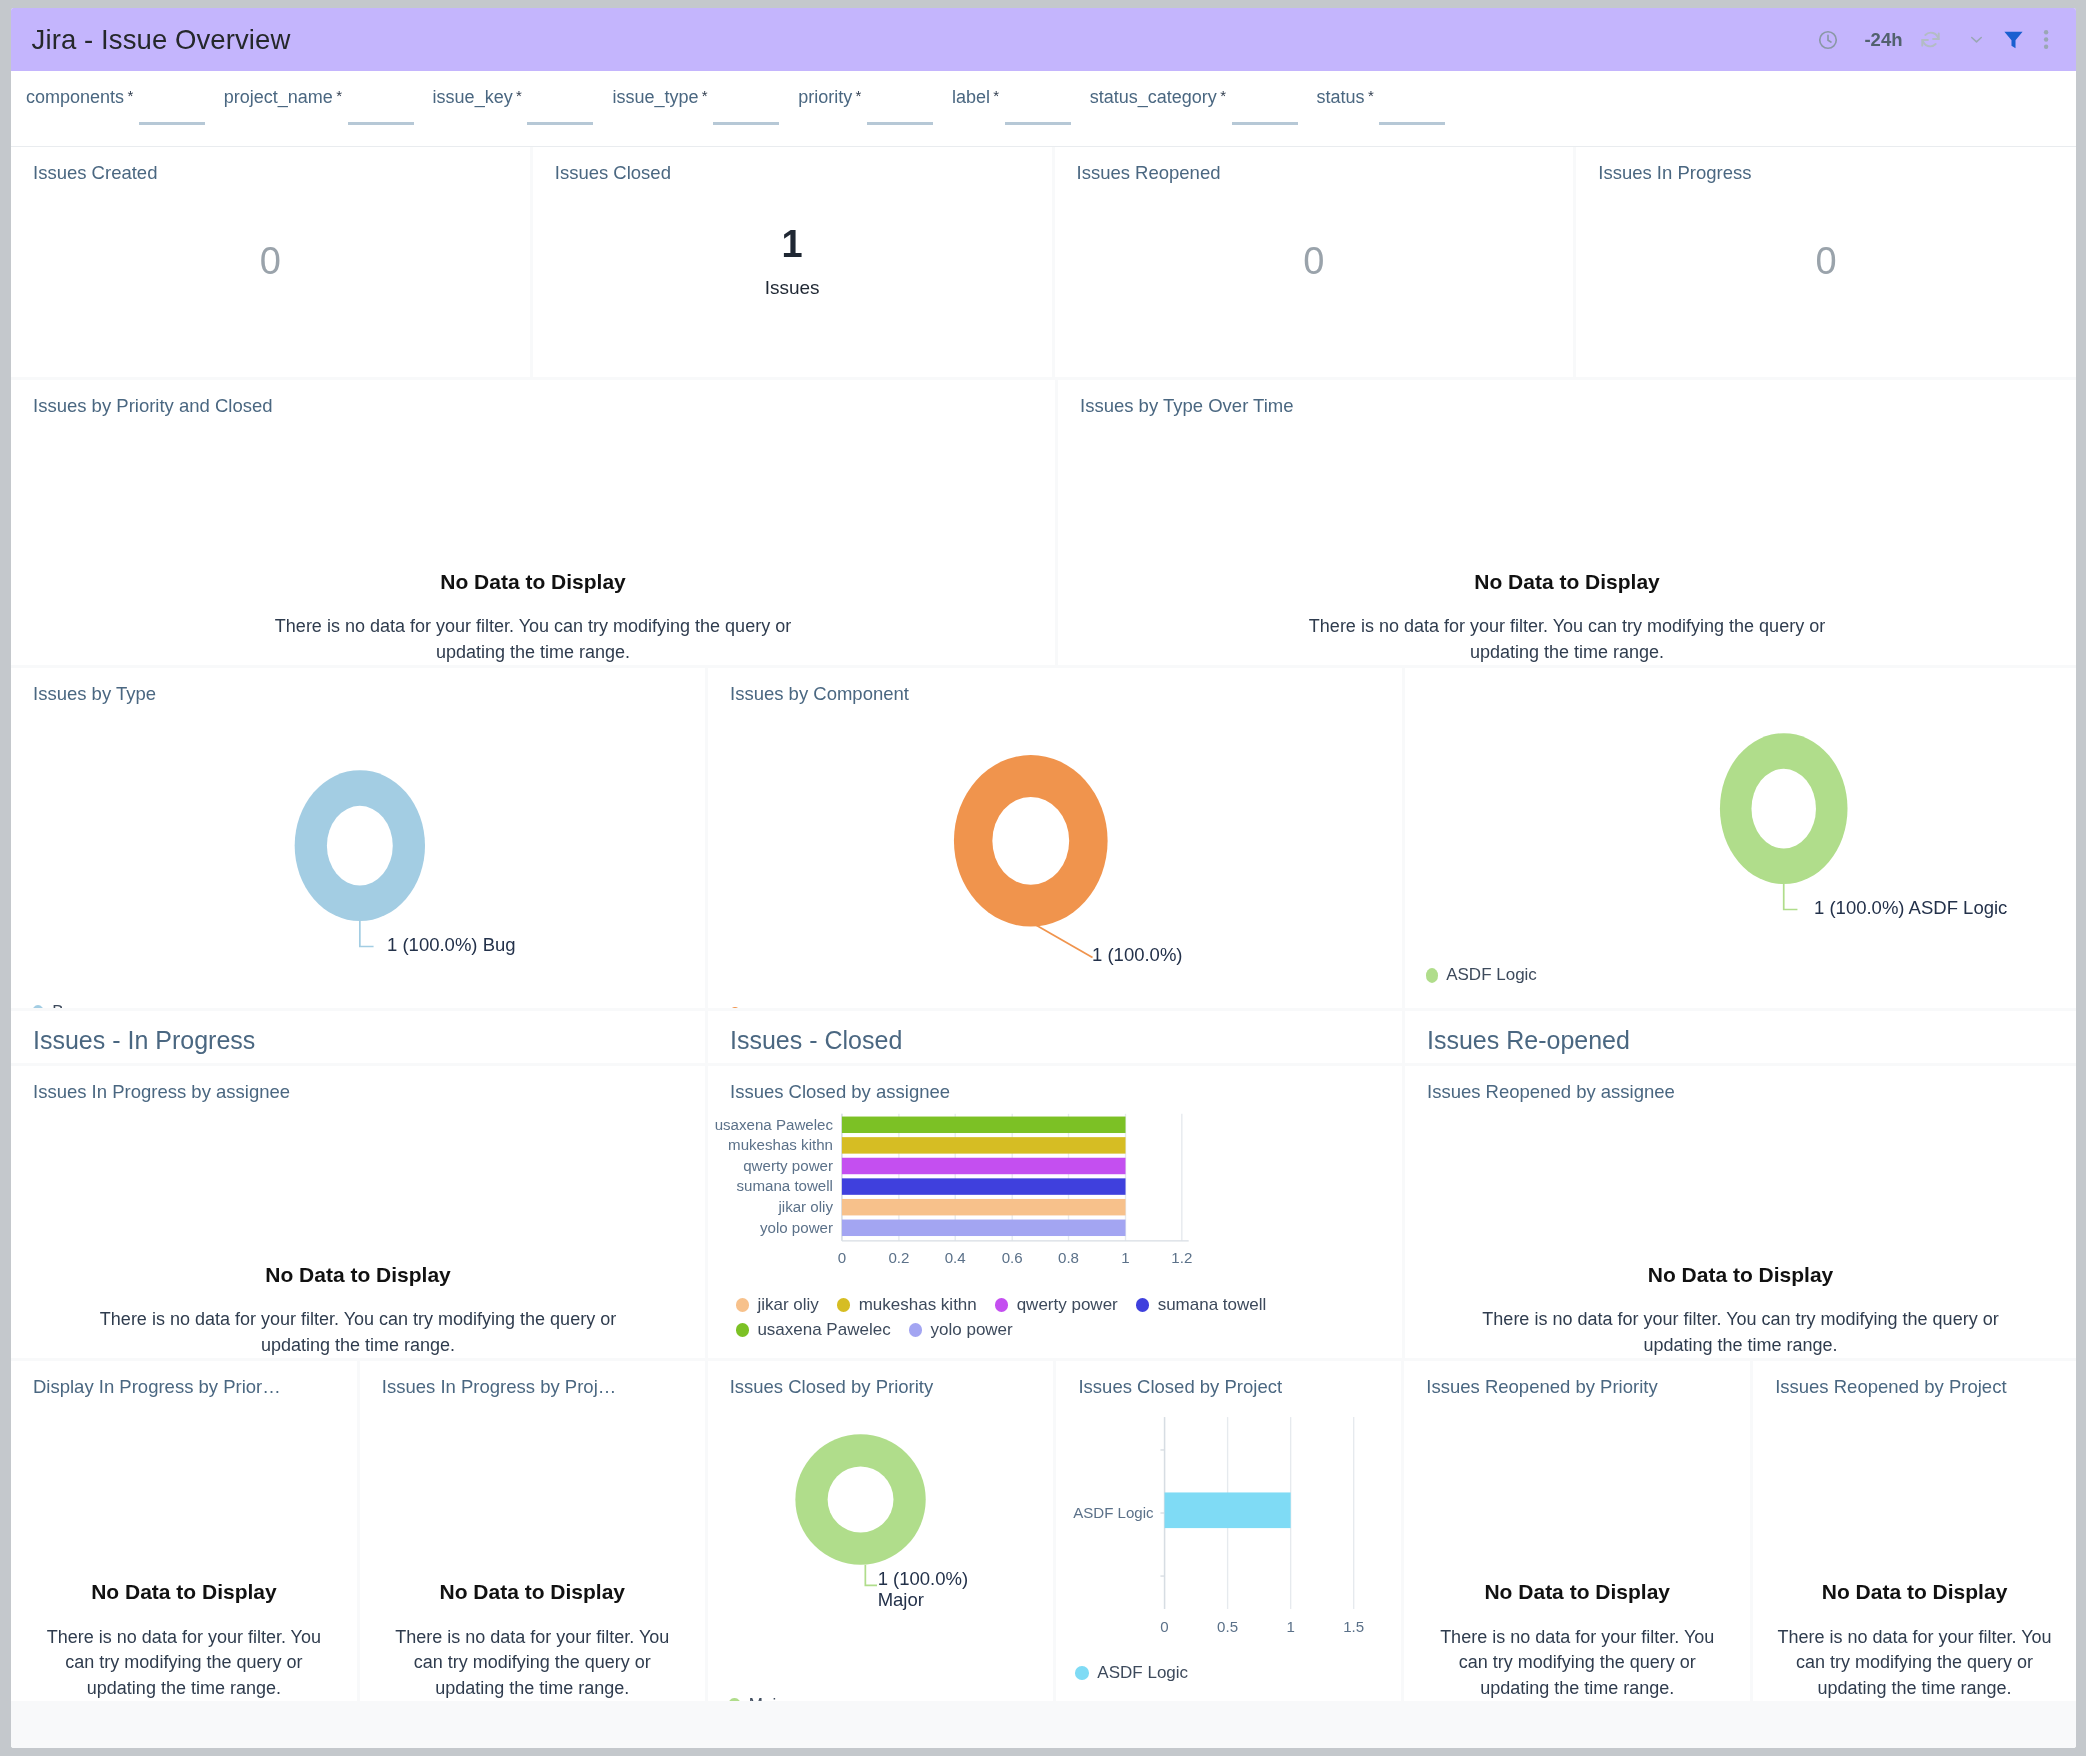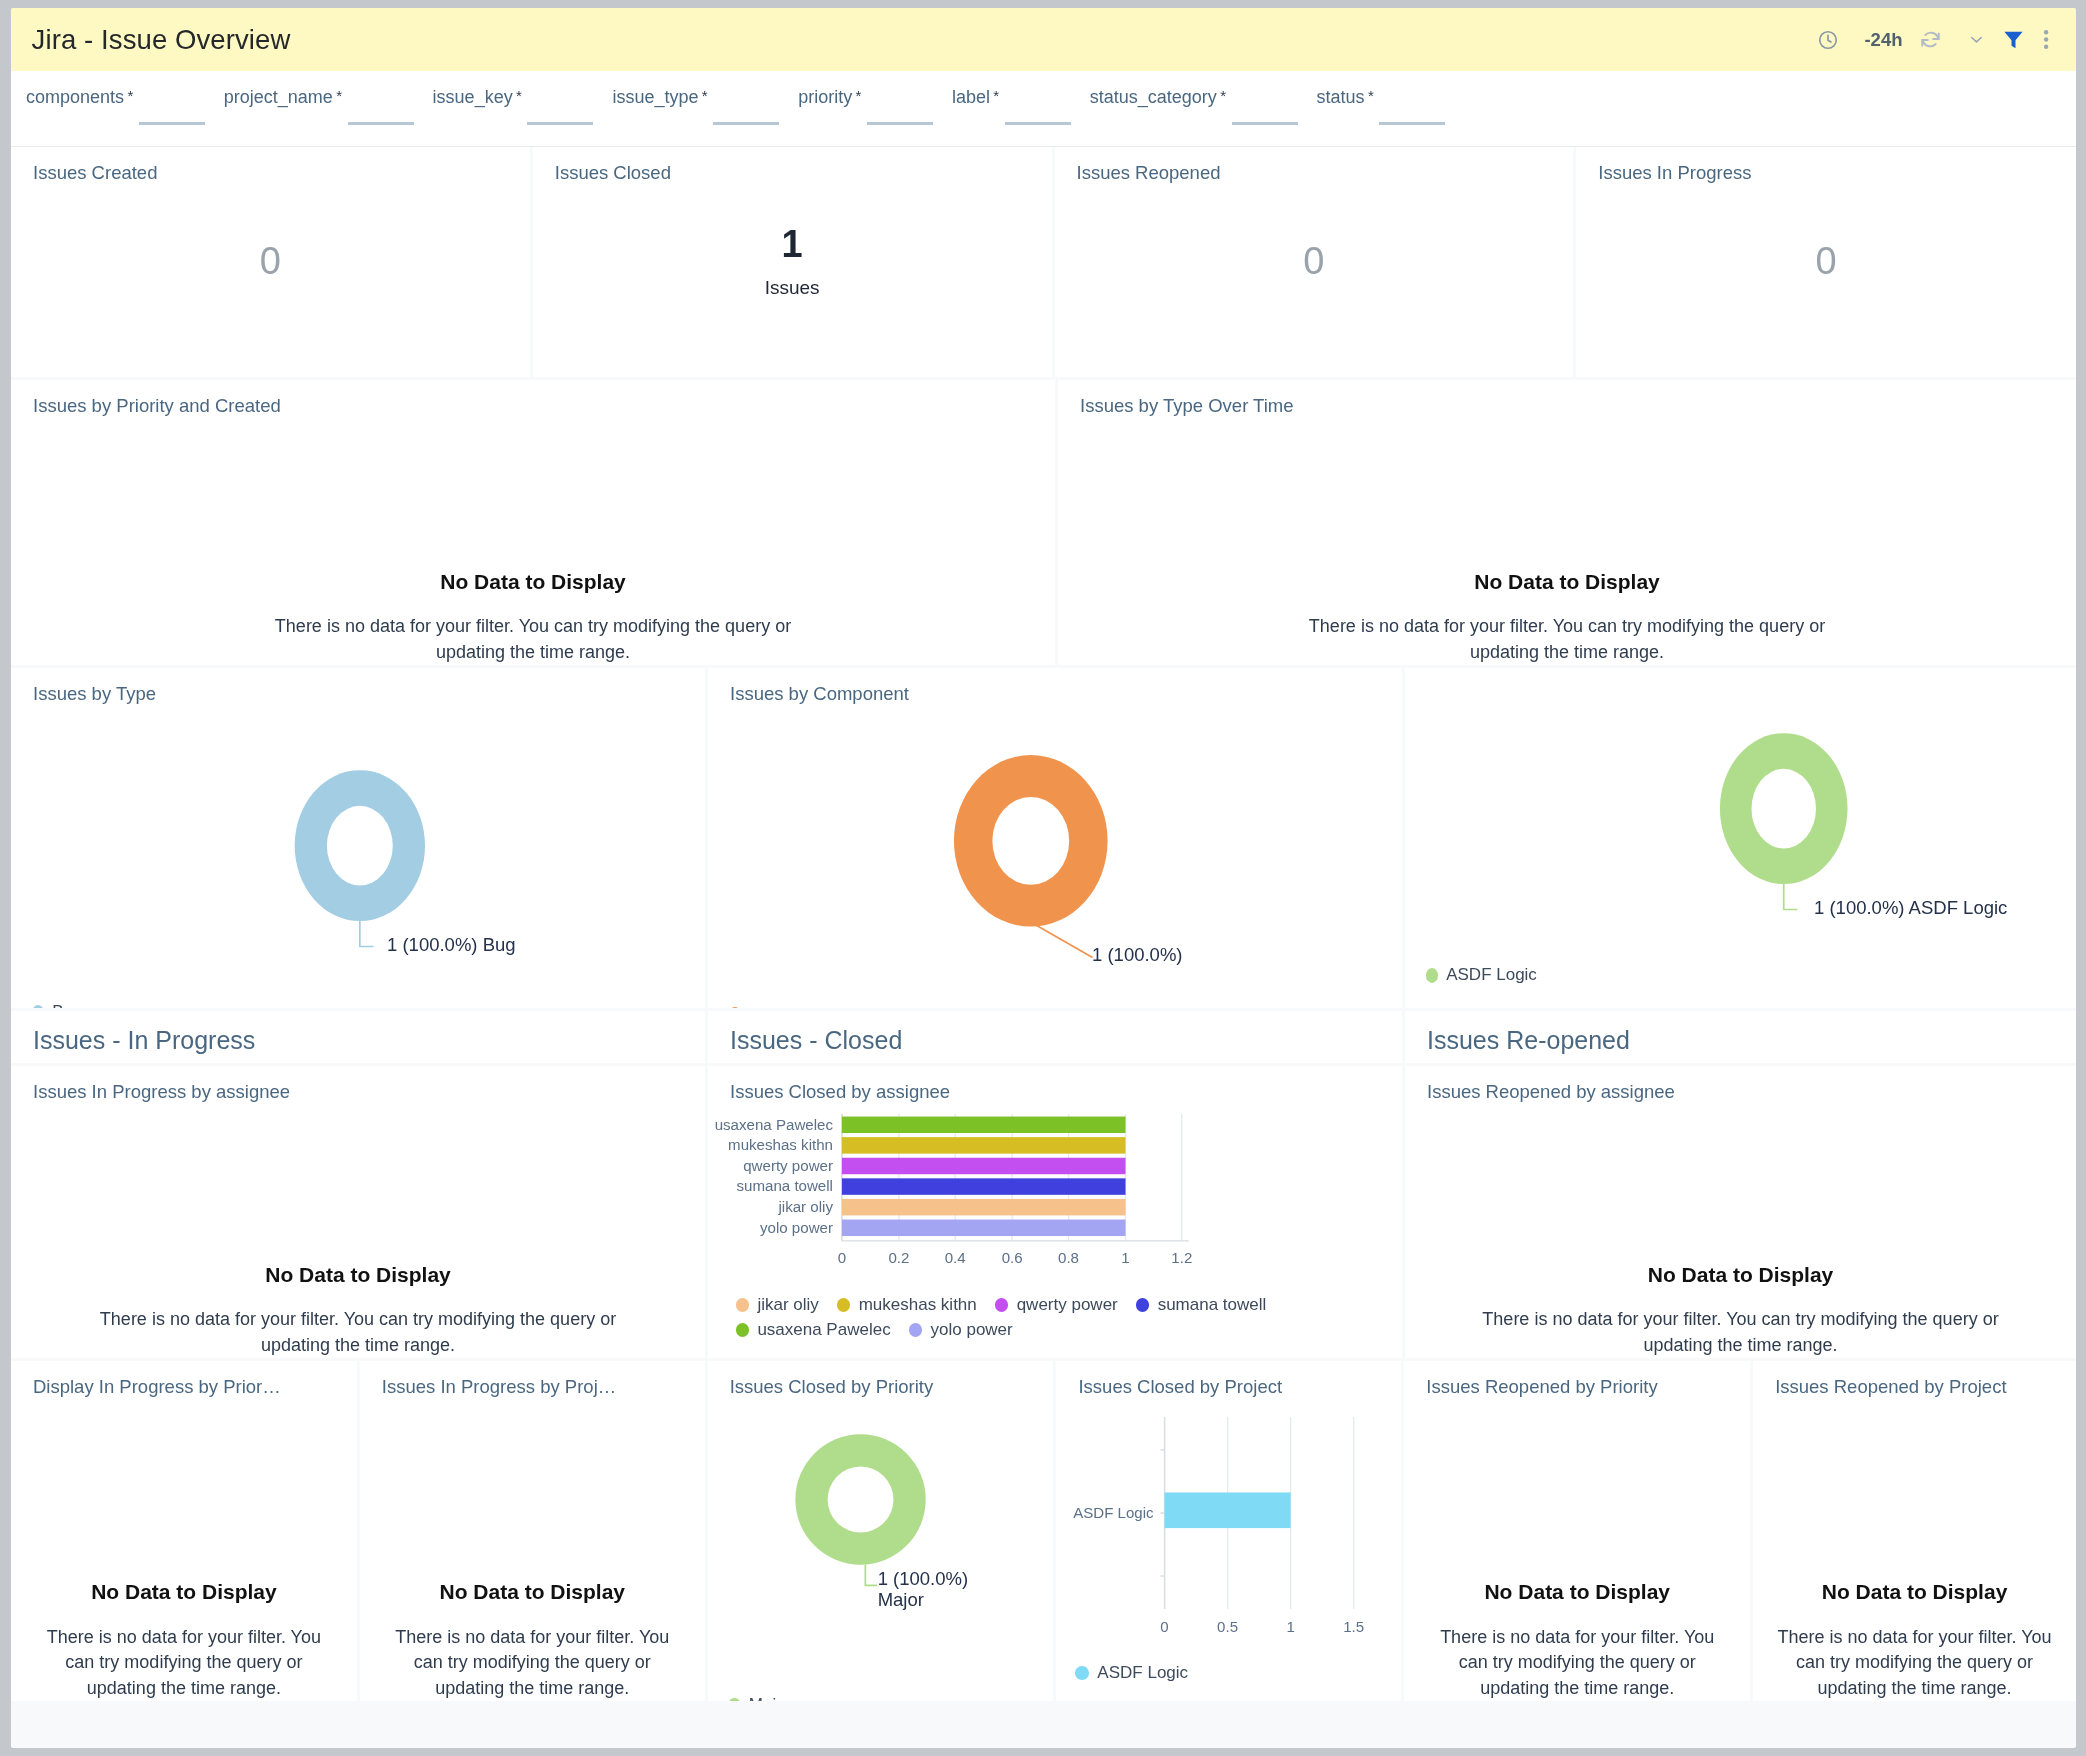--- a/index.html
+++ b/index.html
@@ -15,21 +15,21 @@
     width: 2065px; height: 1740px;
     background: #ffffff;
     border-radius: 2.7px;
     overflow: hidden;
     display: flex; flex-direction: column;
   }
 
   
   .topbar {
     height: 63px; flex: 0 0 63px;
-    background: #fef9c3;
+    background: #c4b5fd;
     display: flex; align-items: center;
     padding: 0 18px 0 20.6px;
     position: relative;
   }
   .app-title {
     font-size: 27.5px; font-weight: 400; color: #25282b;
     letter-spacing: 0.1px;
   }
   .topbar-right {
     margin-left: auto; display: flex; align-items: center; gap: 0;
@@ -245,21 +245,21 @@
       <div class="panel" style="width:500px;">
         <div class="ptitle">Issues In Progress</div>
         <div class="kpi-body">
           <div class="kpi-num zero">0</div>
         </div>
       </div>
     </div>
 
     <div class="row" style="height:288px;">
       <div class="panel" style="width:1047px;">
-        <div class="ptitle">Issues by Priority and Created</div>
+        <div class="ptitle">Issues by Priority and Closed</div>
         <div class="nodata">
           <div class="nd-title">No Data to Display</div>
           <div class="nd-msg">There is no data for your filter. You can try modifying the query or updating the time range.</div>
         </div>
       </div>
       <div class="panel" style="width:1018px;">
         <div class="ptitle">Issues by Type Over Time</div>
         <div class="nodata">
           <div class="nd-title">No Data to Display</div>
           <div class="nd-msg">There is no data for your filter. You can try modifying the query or updating the time range.</div>

